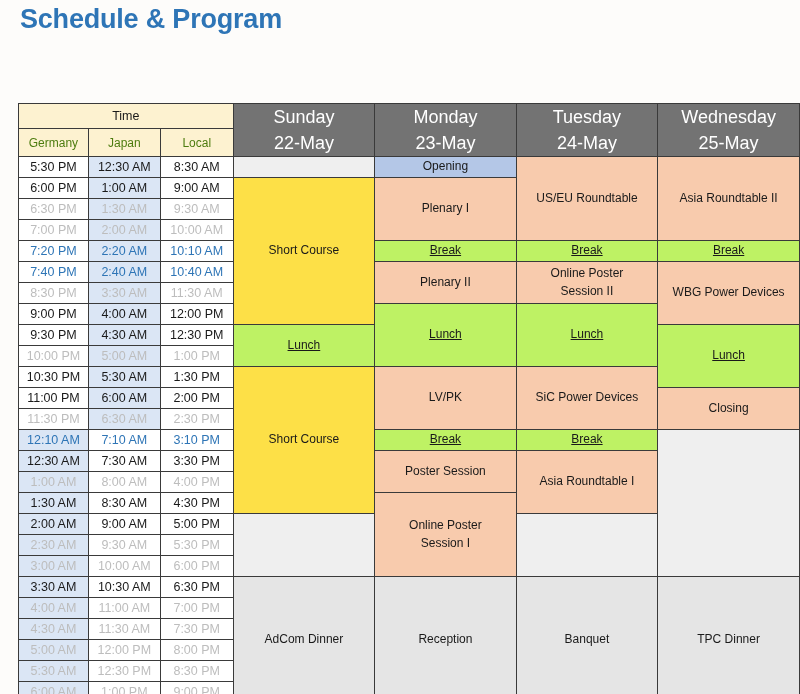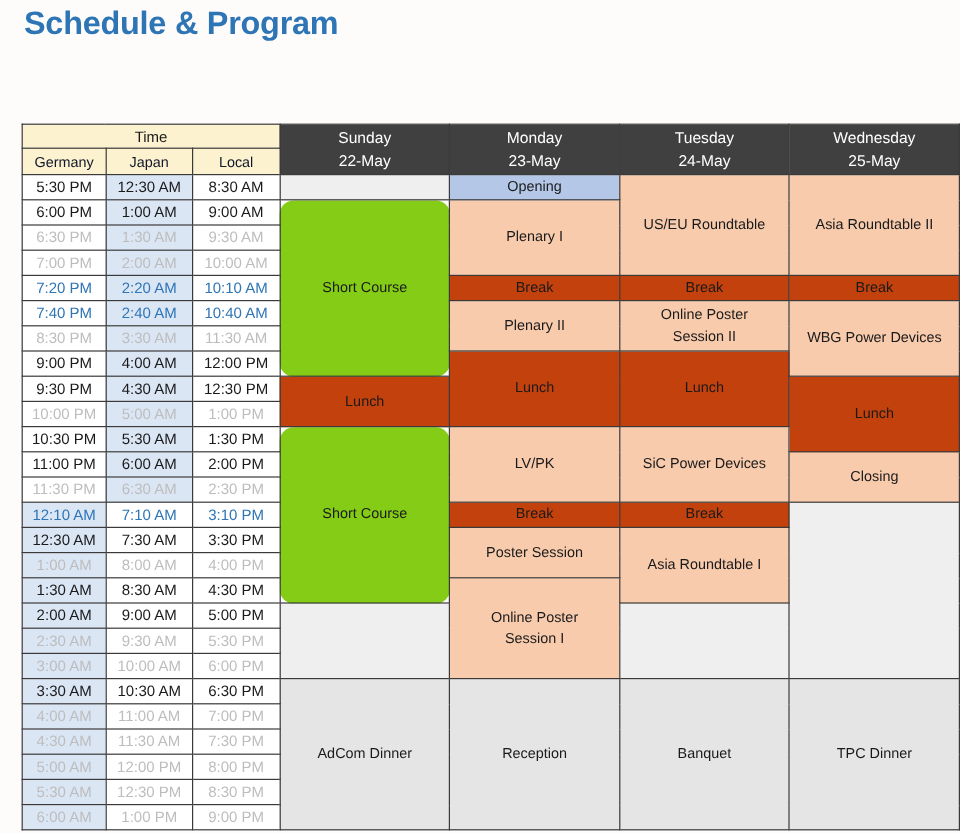--- a/index.html
+++ b/index.html
@@ -58,28 +58,28 @@
 
   
   .th-time {
     background: #FDF2D0;
     color: #1a1a1a;
     height: 20px;
     font-size: 12.5px;
   }
   .th-sub {
     background: #FDF2D0;
-    color: #0f172a;
+    color: #4d7c0f;
     height: 22px;
     font-size: 12px;
   }
   .th-day {
-    background: #404040;
+    background: #737373;
     color: #ffffff;
-    font-size: 13px;
+    font-size: 18px;
     height: 42px;
     line-height: 1.45;
   }
   .th-day .dname { display: block; }
   .th-day .ddate { display: block; }
 
   
   td.tcell {
     height: 21px;
     font-size: 12.5px;
@@ -101,23 +101,23 @@
   td.tcell.lastcol  { border-right: 1px solid #3a3a3a; }
   tr.trow.lastrow td.tcell { border-bottom: 1px solid #3a3a3a; }
 
   
   td.ev {
     font-size: 12px;
     line-height: 1.45;
     color: #1a1a1a;
     border: 1px solid #3a3a3a;
   }
-  td.ev.c-green   { background: #84cc16; border-radius: 12px; }
+  td.ev.c-green   { background: #fde047; }
   td.ev.c-salmon  { background: #F8CBAD; }
-  td.ev.c-yellow  { background: #c2410c; }
+  td.ev.c-yellow  { background: #bef264; text-decoration: underline; }
   td.ev.c-dgreen  { background: #e5e5e5; }
   td.ev.c-blue    { background: #B4C7E7; }
   td.ev.c-empty   { background: #EFEFEF; }
 
   col.c-germany { width: 70px; }
   col.c-japan   { width: 72px; }
   col.c-local   { width: 73px; }
   col.c-day     { width: 142px; }
 </style>
 </head>

